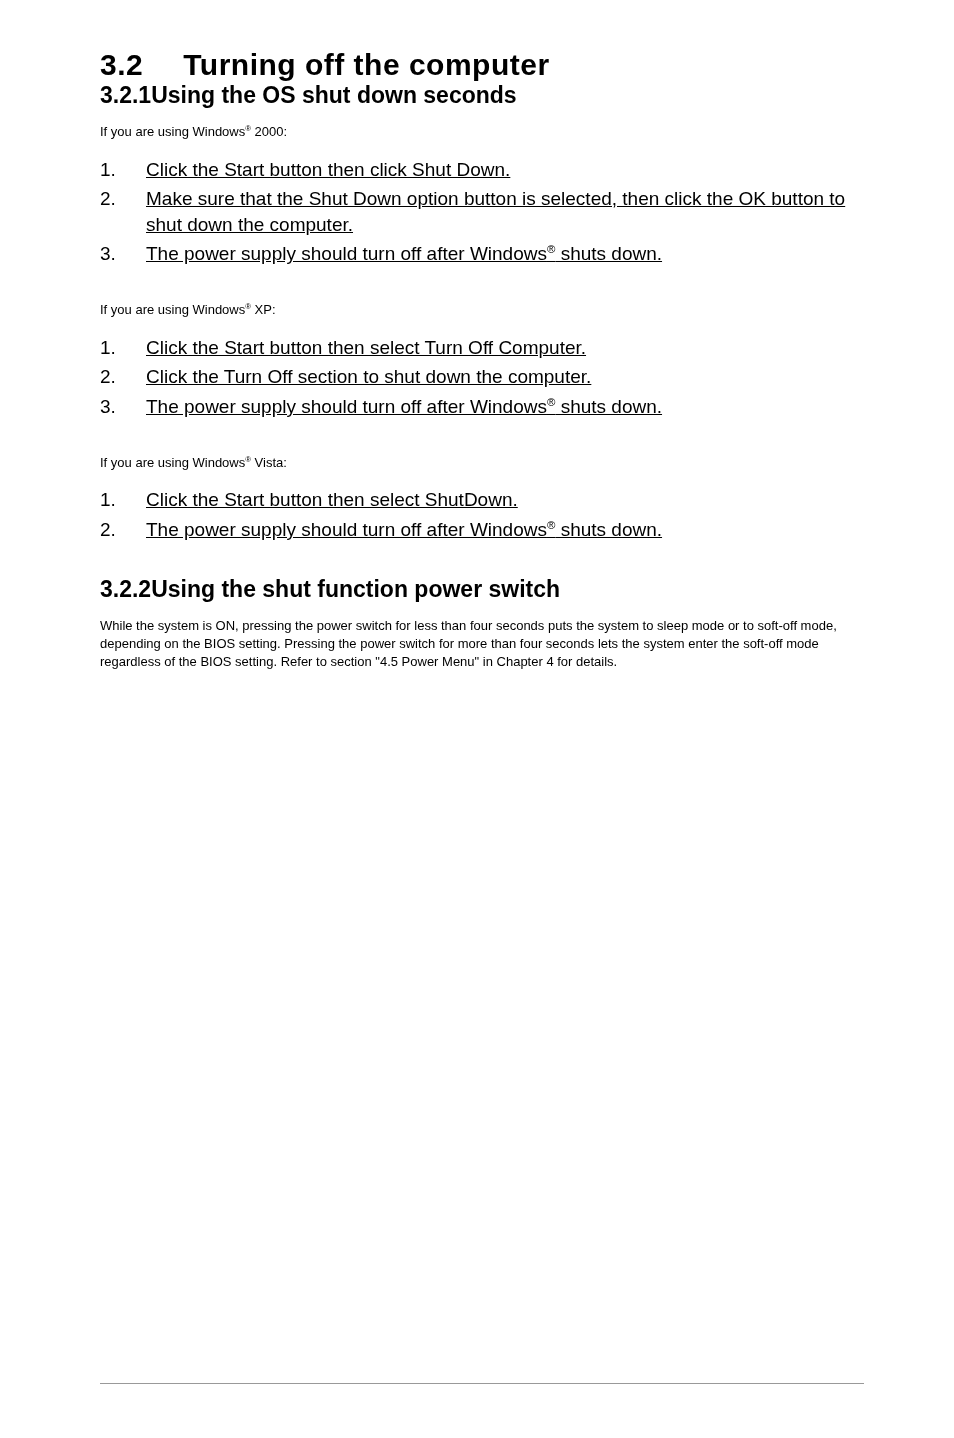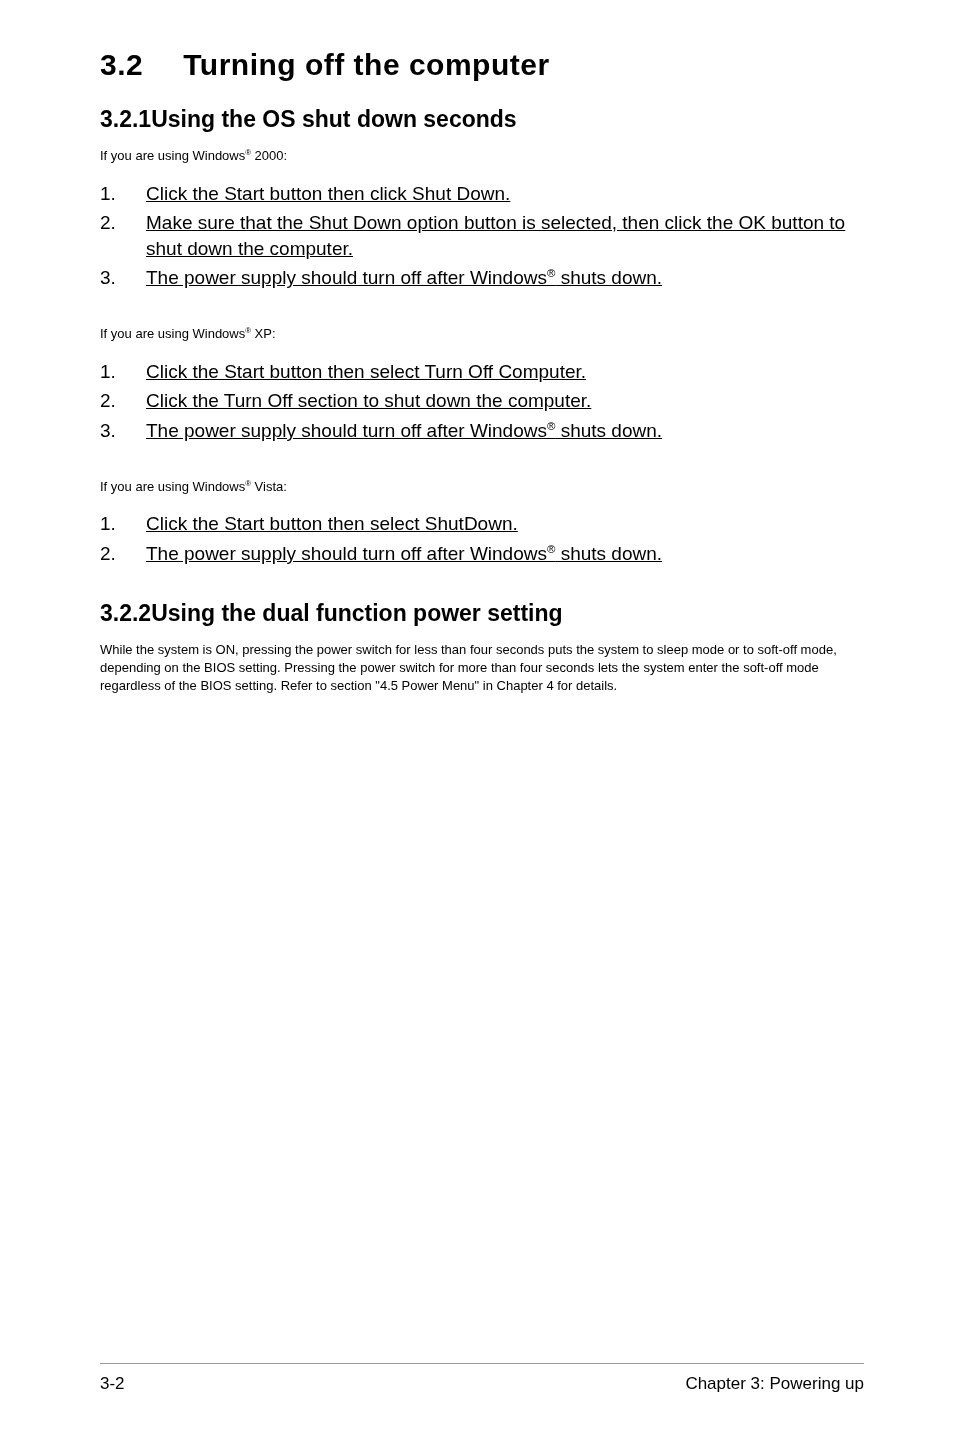--- a/index.html
+++ b/index.html
@@ -12,21 +12,20 @@
       height: 1438px;
       background: #ffffff;
       font-family: Arial, Helvetica, sans-serif;
       color: #000000;
       padding: 48px 90px 40px 100px;
       position: relative;
     }
     .h1 {
       font-size: 30px;
       font-weight: bold;
-      margin-bottom: 24px;
       letter-spacing: 0.5px;
     }
     .h1 .num {
       display: inline-block;
       margin-right: 40px;
     }
     .h2 {
       font-size: 23px;
       font-weight: bold;
       margin-bottom: 14px;
@@ -138,24 +137,20 @@
     <span class="ln">1.</span>
     <span class="lt">Click the Start button then select ShutDown.</span>
   </li>
   <li>
     <span class="ln">2.</span>
     <span class="lt"><span>The power supply should turn off after Windows</span><span class="sup">®</span><span> shuts down.</span></span>
   </li>
 </ol>
 
 <h2 class="h2 section-gap">
-  <span class="num">3.2.2</span><span>Using the dual function power setting</span>
+  <span class="num">3.2.2</span><span>Using the shut function power switch</span>
 </h2>
 
 <p class="para">While the system is ON, pressing the power switch for less than four seconds puts the system to sleep mode or to soft-off mode, depending on the BIOS setting. Pressing the power switch for more than four seconds lets the system enter the soft-off mode regardless of the BIOS setting. Refer to section  "4.5  Power Menu" in Chapter 4 for details.</p>
 
 <div class="footer">
   <hr class="footer-line">
-  <div class="footer-row">
-    <span>3-2</span>
-    <span>Chapter 3: Powering up</span>
-  </div>
 </div>
 
 </body></html>

